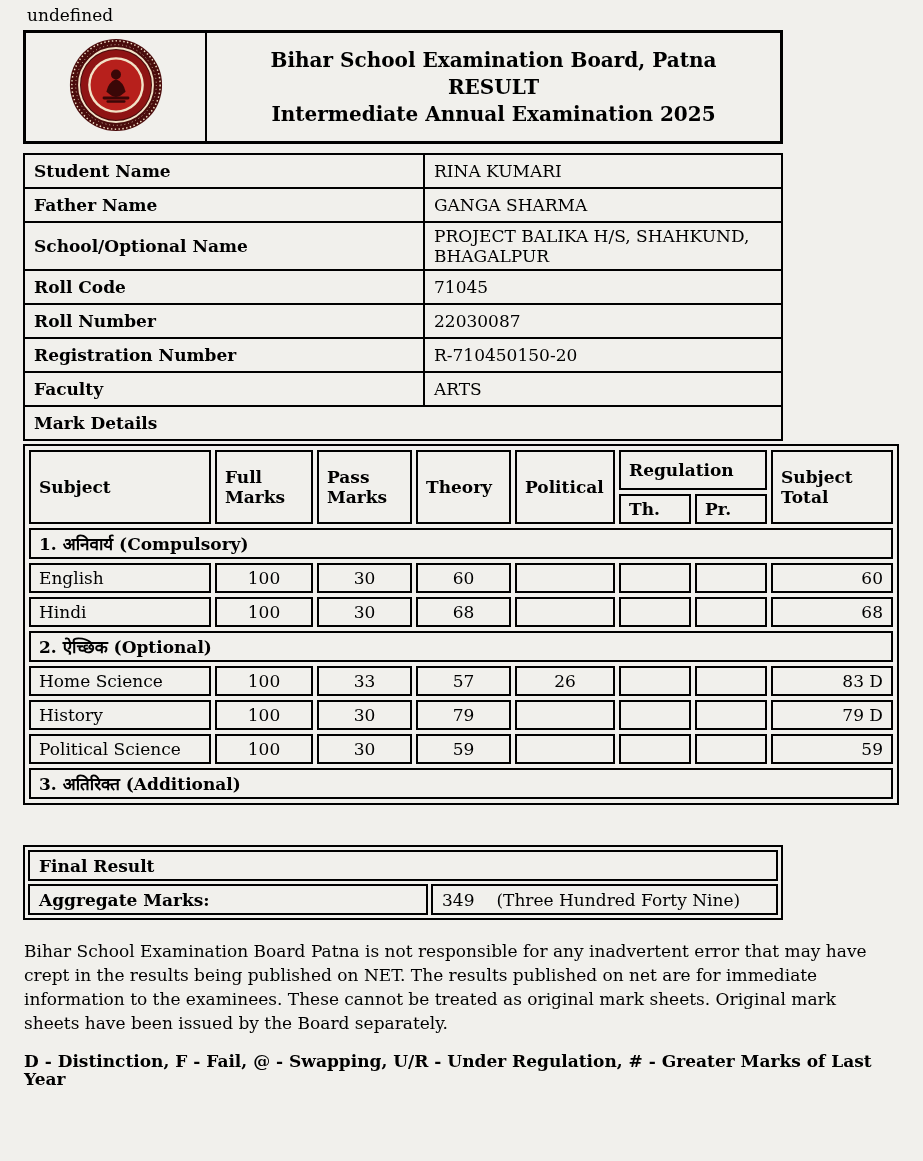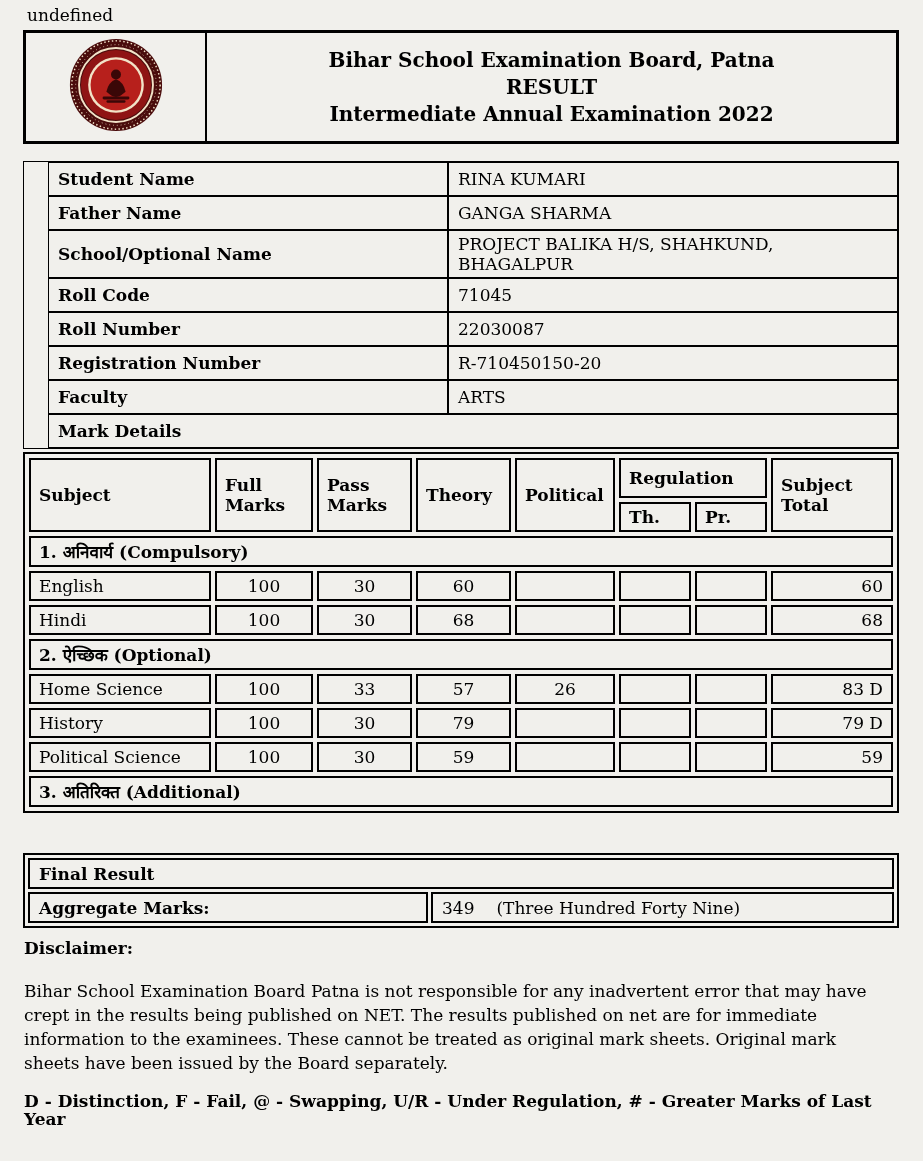--- a/index.html
+++ b/index.html
@@ -9,31 +9,31 @@
     min-height: 1161px;
     background: #f1f0ec;
     color: #000;
     font-family: "DejaVu Serif", "Liberation Serif", serif;
     font-size: 17px;
   }
   .page { padding: 4px 24px 10px 23px; }
 
   .page-title { font-size: 17px; line-height: 22px; margin: 0 0 4px 4px; }
 
-  table { border-collapse: separate; width: 876px; table-layout: fixed; }
+  table { border-collapse: separate; width: 760px; table-layout: fixed; }
 
   
   .header-table { border: 2px solid #000; border-spacing: 0; margin-top: 2px; }
   .header-table td { border: 1px solid #000; vertical-align: middle; }
   .logo-cell { width: 181px; height: 110px; text-align: center; }
   .header-text-cell { text-align: center; padding: 6px 4px; }
   .header-line { font-size: 20px; font-weight: bold; line-height: 27px; }
 
   
-  .student-table { border: 1px solid #000; border-spacing: 0; margin-top: 17px; padding-left: 24px; }
+  .student-table { border: 1px solid #000; border-spacing: 0; margin-top: 9px; }
   .student-table td { border: 1px solid #000; padding: 3px 9px; height: 34px; vertical-align: middle; }
   .student-table td.lbl { font-weight: bold; }
   .col-label { width: 400px; }
 
   
   .marks-table { border: 2px solid #000; border-spacing: 4px; margin-top: 3px; }
   .marks-table td { border: 2px solid #000; padding: 1px 8px; overflow: hidden; vertical-align: middle; }
   .mh { font-weight: bold; }
   .mh-row1 { height: 40px; }
   .mh-row2 { height: 30px; }
@@ -79,21 +79,21 @@
                 <path d="M50 44 q-8 3 -10 13 l5 4 q5 3 10 0 l5 -4 q-2 -10 -10 -13 z"></path>
                 <rect x="36" y="62" width="28" height="3" rx="1.5"></rect>
                 <rect x="40" y="66" width="20" height="2.4" rx="1.2"></rect>
               </g>
             </svg>
           </span>
         </td>
         <td class="header-text-cell">
           <div class="header-line">Bihar School Examination Board, Patna</div>
           <div class="header-line">RESULT</div>
-          <div class="header-line">Intermediate Annual Examination 2022</div>
+          <div class="header-line">Intermediate Annual Examination 2025</div>
         </td>
       </tr>
     </tbody>
   </table>
 
   <table class="student-table">
     <colgroup>
         <col class="col-label">
         <col>
       </colgroup>
@@ -233,17 +233,16 @@
       </tr>
       <tr>
         <td class="lbl">Aggregate Marks:</td>
         <td>
           <span>349</span><span class="agg-words">(Three Hundred Forty Nine)</span>
         </td>
       </tr>
     </tbody>
   </table>
 
-  <div class="disclaimer-heading">Disclaimer:</div>
   <div class="disclaimer-text">Bihar School Examination Board Patna is not responsible for any inadvertent error that may have crept in the results being published on NET. The results published on net are for immediate information to the examinees. These cannot be treated as original mark sheets. Original mark sheets have been issued by the Board separately.</div>
   <div class="legend">D - Distinction, F - Fail, @ - Swapping, U/R - Under Regulation, # - Greater Marks of Last Year</div>
 
 </div>
 
 </body></html>

